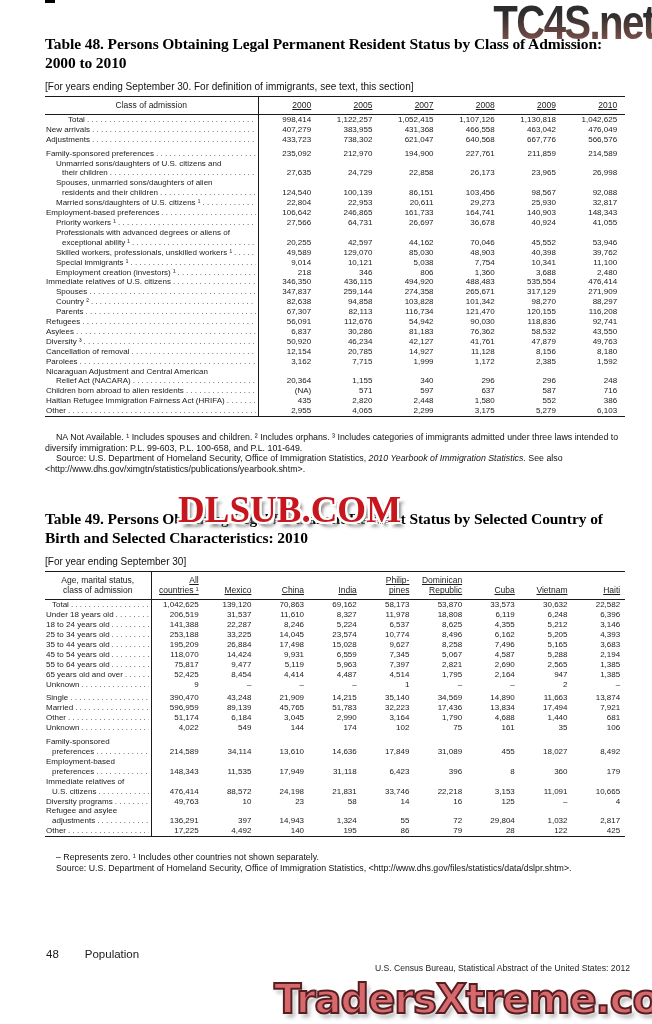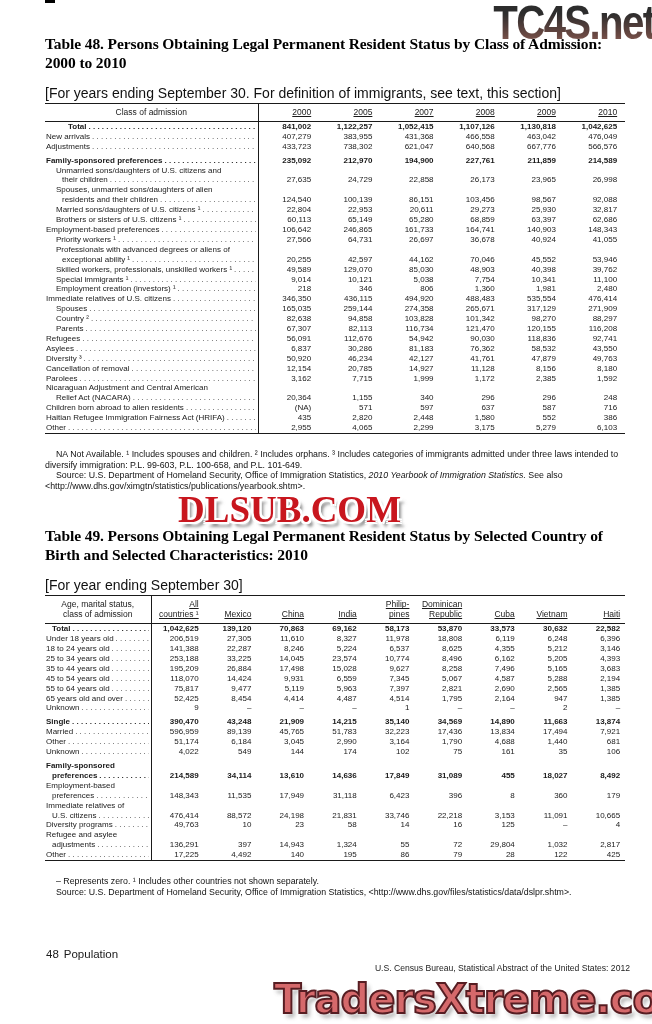--- a/index.html
+++ b/index.html
@@ -4,51 +4,51 @@
 <style>
   html,body{margin:0;padding:0;background:#888;}
   .page{position:relative;width:652px;height:1024px;background:#ffffff;overflow:hidden;
         font-family:"Liberation Sans",sans-serif;color:#1a1a1a;}
   .corner-mark{position:absolute;left:45px;top:0;width:10px;height:3px;background:#000;}
   .content{position:absolute;left:45px;top:34px;width:580px;}
 
   .tbl-title{font-family:"Liberation Serif",serif;font-weight:bold;font-size:15.5px;
              line-height:19px;margin:0 0 4px 0;width:567px;color:#000;letter-spacing:-0.1px;}
   .t49-title{margin-top:35px;}
-  .bracket-note{font-size:14px;line-height:11px;margin:16px 0 4px 0;color:#111;}
+  .bracket-note{font-size:10px;line-height:11px;margin:9px 0 4px 0;color:#111;}
 
   table{border-collapse:collapse;table-layout:fixed;width:580px;
         border-top:1.5px solid #1a1a1a;border-bottom:1.5px solid #1a1a1a;}
   thead th{border-bottom:1.2px solid #1a1a1a;font-weight:normal;font-size:8.5px;
            line-height:9.9px;padding:4px 0 3px 0;vertical-align:bottom;white-space:pre-line;}
   th.lbl-h{text-align:center;border-right:1px solid #1a1a1a;}
   th.num-h{text-align:right;text-decoration:underline;}
   .t48 th.num-h{padding-right:8px;}
   .t49 th.num-h{padding-right:5px;}
   td.lbl{border-right:1px solid #1a1a1a;vertical-align:bottom;padding:0;}
   td.num{text-align:right;vertical-align:bottom;font-size:8px;line-height:9.9px;padding:0;}
   .t48 td.num{padding-right:8px;}
   .t49 td.num{padding-right:5px;}
   .ln{display:flex;align-items:baseline;font-size:8px;line-height:9.9px;
       white-space:nowrap;overflow:hidden;}
   .ln .t{flex:0 0 auto;}
   .dots{flex:1 1 0;overflow:hidden;margin-left:2px;margin-right:2px;color:#2a2a2a;}
   .dots::before{content:". . . . . . . . . . . . . . . . . . . . . . . . . . . . . . . . . . . . . . . . . . . . . . . . . . . . . . . . . . . . . . . . . . . . . . . . . . . . . . . . . . . . . . . . . . . .";}
   .t48 .i0{padding-left:1px}.t48 .i1{padding-left:11px}.t48 .i2{padding-left:17px}.t48 .i3{padding-left:23px}
   .t49 .i0{padding-left:1px}.t49 .i1{padding-left:7px}
-  .b{font-weight:bold;}
-  tr.gap td{padding-top:4px;font-weight:bold;}
+  .b{font-weight:normal;}
+  tr.gap td{padding-top:4px;}
 
   .footnotes{margin-top:15px;}
   .footnotes p{margin:0;font-size:8.8px;line-height:10.6px;text-indent:11px;color:#111;
                overflow-wrap:break-word;}
   .footnotes em{font-style:italic;}
 
   .footer-left{position:absolute;left:46px;top:948px;font-size:11.5px;color:#1a1a1a;}
-  .footer-left .sec{margin-left:5px;}
+  .footer-left .sec{margin-left:26px;}
   .footer-source{position:absolute;right:22px;top:963px;font-size:8.6px;color:#222;}
 
   
   .wm-top{position:absolute;top:-6px;right:-2px;font-family:"Liberation Sans",sans-serif;
           font-weight:900;font-size:49px;letter-spacing:-2px;transform:scaleX(.82);
           transform-origin:right top;
           background:linear-gradient(#2d2d2d 35%,#6c4a44 75%,#a4736a);
           -webkit-background-clip:text;background-clip:text;color:transparent;}
   .wm-mid{position:absolute;left:178px;top:486px;font-family:"Liberation Serif",serif;
           font-weight:900;font-size:37px;letter-spacing:0px;color:#c8161e;
@@ -94,21 +94,21 @@
           </tr>
         </thead>
       <tbody>
           <tr>
             <td class="lbl">
               <div class="ln i3 b">
                 <span class="t">Total</span>
                 <span class="dots"></span>
               </div>
             </td>
-            <td class="num b">841,002</td>
+            <td class="num b">998,414</td>
             <td class="num b">1,122,257</td>
             <td class="num b">1,052,415</td>
             <td class="num b">1,107,126</td>
             <td class="num b">1,130,818</td>
             <td class="num b">1,042,625</td>
           </tr>
           <tr>
             <td class="lbl">
               <div class="ln i0">
                 <span class="t">New arrivals</span>
@@ -189,34 +189,20 @@
             </td>
             <td class="num">22,804</td>
             <td class="num">22,953</td>
             <td class="num">20,611</td>
             <td class="num">29,273</td>
             <td class="num">25,930</td>
             <td class="num">32,817</td>
           </tr>
           <tr>
             <td class="lbl">
-              <div class="ln i1">
-                <span class="t">Brothers or sisters of U.S. citizens ¹</span>
-                <span class="dots"></span>
-              </div>
-            </td>
-            <td class="num">60,113</td>
-            <td class="num">65,149</td>
-            <td class="num">65,280</td>
-            <td class="num">68,859</td>
-            <td class="num">63,397</td>
-            <td class="num">62,686</td>
-          </tr>
-          <tr>
-            <td class="lbl">
               <div class="ln i0">
                 <span class="t">Employment-based preferences</span>
                 <span class="dots"></span>
               </div>
             </td>
             <td class="num">106,642</td>
             <td class="num">246,865</td>
             <td class="num">161,733</td>
             <td class="num">164,741</td>
             <td class="num">140,903</td>
@@ -283,21 +269,21 @@
             <td class="lbl">
               <div class="ln i1">
                 <span class="t">Employment creation (investors) ¹</span>
                 <span class="dots"></span>
               </div>
             </td>
             <td class="num">218</td>
             <td class="num">346</td>
             <td class="num">806</td>
             <td class="num">1,360</td>
-            <td class="num">1,981</td>
+            <td class="num">3,688</td>
             <td class="num">2,480</td>
           </tr>
           <tr>
             <td class="lbl">
               <div class="ln i0">
                 <span class="t">Immediate relatives of U.S. citizens</span>
                 <span class="dots"></span>
               </div>
             </td>
             <td class="num">346,350</td>
@@ -307,21 +293,21 @@
             <td class="num">535,554</td>
             <td class="num">476,414</td>
           </tr>
           <tr>
             <td class="lbl">
               <div class="ln i1">
                 <span class="t">Spouses</span>
                 <span class="dots"></span>
               </div>
             </td>
-            <td class="num">165,035</td>
+            <td class="num">347,837</td>
             <td class="num">259,144</td>
             <td class="num">274,358</td>
             <td class="num">265,671</td>
             <td class="num">317,129</td>
             <td class="num">271,909</td>
           </tr>
           <tr>
             <td class="lbl">
               <div class="ln i1">
                 <span class="t">Country ²</span>
@@ -537,21 +523,21 @@
             <td class="num b">22,582</td>
           </tr>
           <tr>
             <td class="lbl">
               <div class="ln i0">
                 <span class="t">Under 18 years old</span>
                 <span class="dots"></span>
               </div>
             </td>
             <td class="num">206,519</td>
-            <td class="num">27,305</td>
+            <td class="num">31,537</td>
             <td class="num">11,610</td>
             <td class="num">8,327</td>
             <td class="num">11,978</td>
             <td class="num">18,808</td>
             <td class="num">6,119</td>
             <td class="num">6,248</td>
             <td class="num">6,396</td>
           </tr>
           <tr>
             <td class="lbl">

